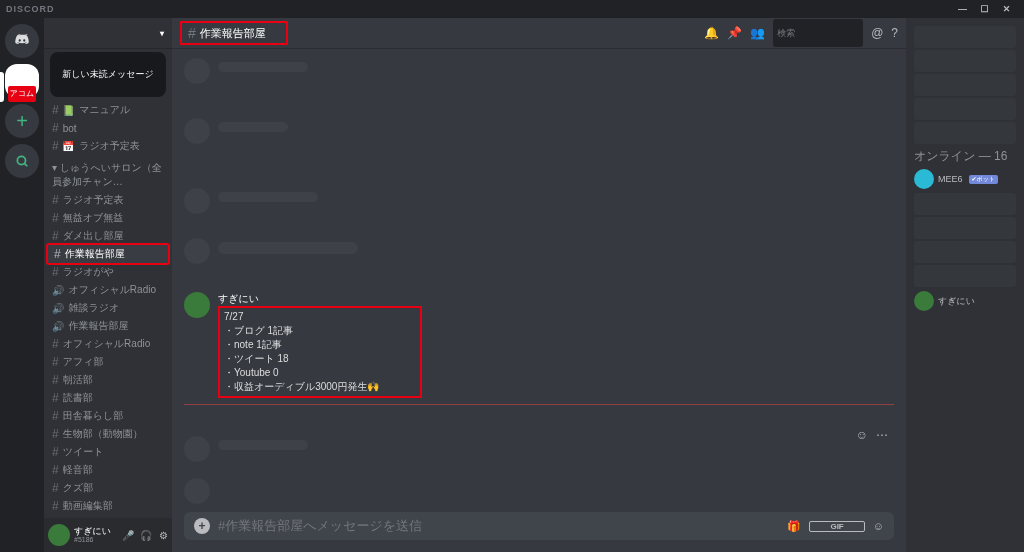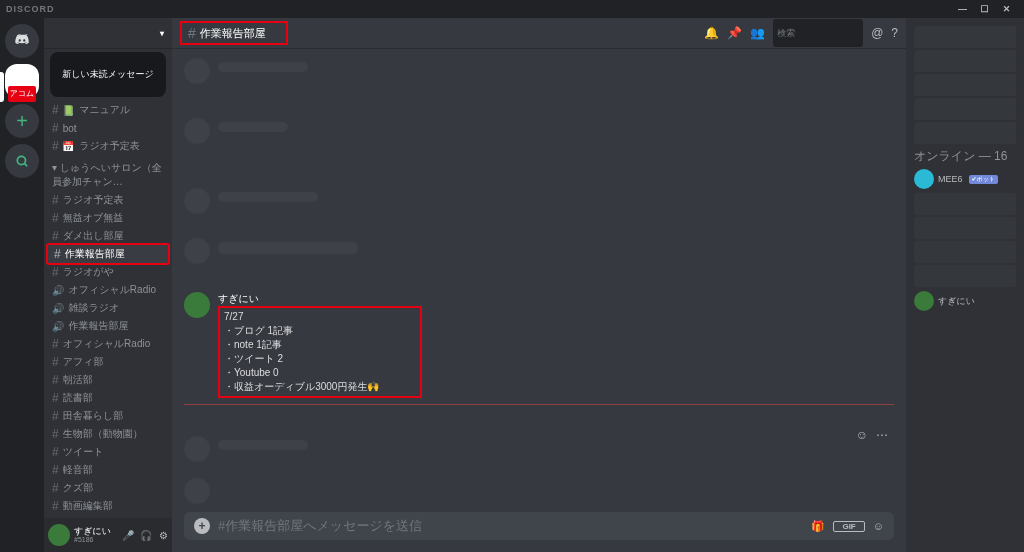--- a/index.html
+++ b/index.html
@@ -55,21 +55,21 @@
 .chat .msg .body .author { font-size: 10px; color: #fff; }
 .chat .msg .body .lines { font-size: 10px; line-height: 1.4; }
 .chat .msg.highlighted .body .lines { border: 2px solid #e60012; padding: 2px 40px 2px 4px; display: inline-block; }
 .chat .divider { height: 1px; background: #f04747; margin: 4px 0; opacity: 0.5; }
 .chat .hover-icons { position: absolute; right: 18px; top: 380px; color: #b9bbbe; display: flex; gap: 8px; font-size: 12px; }
 .chat .input { margin: 8px 12px 12px; height: 28px; background: #40444b; border-radius: 6px; display: flex; align-items: center; padding: 0 10px; gap: 8px; }
 .chat .input .plus { width: 16px; height: 16px; border-radius: 50%; background: #b9bbbe; color: #40444b; display: flex; align-items: center; justify-content: center; font-size: 12px; font-weight: bold; }
 .chat .input .ph { color: #72767d; font-size: 13px; }
 .chat .input .sp { flex: 1; }
 .chat .input .ic { color: #b9bbbe; font-size: 11px; }
-.chat .input .gif { font-size: 8px; font-weight: bold; border: 1px solid #b9bbbe; padding: 0 8px; border-radius: 2px; }
+.chat .input .gif { font-size: 8px; font-weight: bold; border: 1px solid #b9bbbe; padding: 0 20px; border-radius: 2px; }
 
 
 .members { width: 118px; background: #2f3136; padding: 6px 4px; font-size: 9px; overflow: hidden; }
 .members .hdr { color: #8e9297; font-size: 12px; padding: 2px 4px; }
 .members .m { display: flex; align-items: center; gap: 4px; padding: 2px 4px; }
 .members .m .av { width: 20px; height: 20px; border-radius: 50%; background: #4f545c; }
 .members .m .av.mee6 { background: #2bbad6; }
 .members .m .av.sugi { background: #3a7a3a; }
 .members .m .nm { color: #b9bbbe; }
 .members .m .bot { background: #7289da; color: #fff; font-size: 6px; padding: 0 3px; border-radius: 2px; margin-left: 2px; }
@@ -246,21 +246,21 @@
       <div class="blurblock" style="left:46px;top:144px;width:100px;height:10px"></div>
       <div class="blurblock" style="left:12px;top:190px;width:26px;height:26px;border-radius:50%"></div>
       <div class="blurblock" style="left:46px;top:194px;width:140px;height:12px"></div>
 
       <div style="height:230px"></div>
 
       <div class="msg highlighted">
         <div class="av"></div>
         <div class="body">
           <div class="author">すぎにい</div>
-          <div class="lines" id="msglines"><div>7/27</div><div>・ブログ 1記事</div><div>・note 1記事</div><div>・ツイート 2</div><div>・Youtube 0</div><div>・収益オーディブル3000円発生🙌</div></div>
+          <div class="lines" id="msglines"><div>7/27</div><div>・ブログ 1記事</div><div>・note 1記事</div><div>・ツイート 18</div><div>・Youtube 0</div><div>・収益オーディブル3000円発生🙌</div></div>
         </div>
       </div>
 
       <div class="divider"></div>
 
       <div class="hover-icons">
         <span>☺</span>
         <span>⋯</span>
       </div>
 

